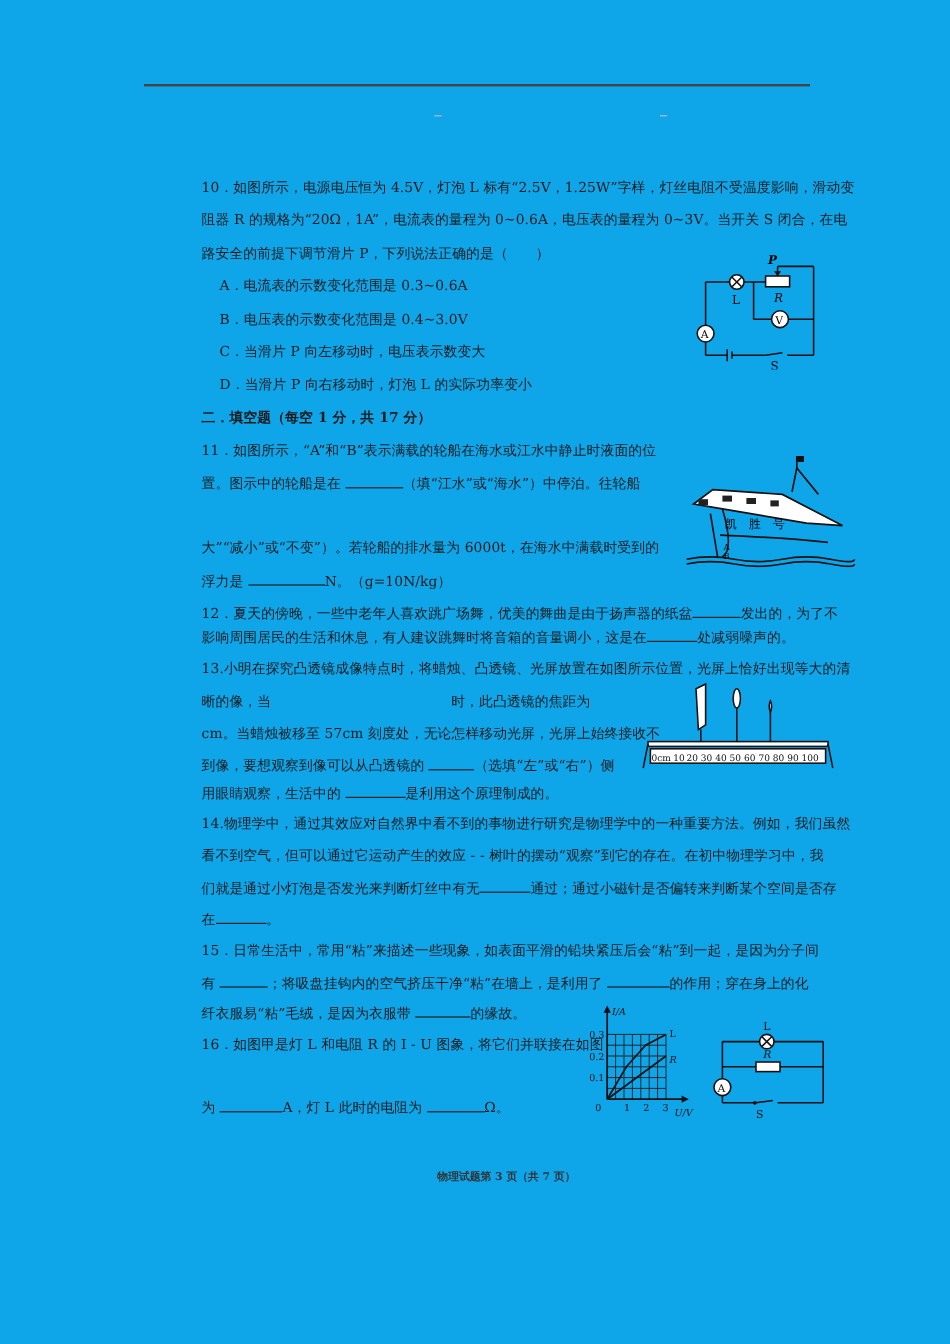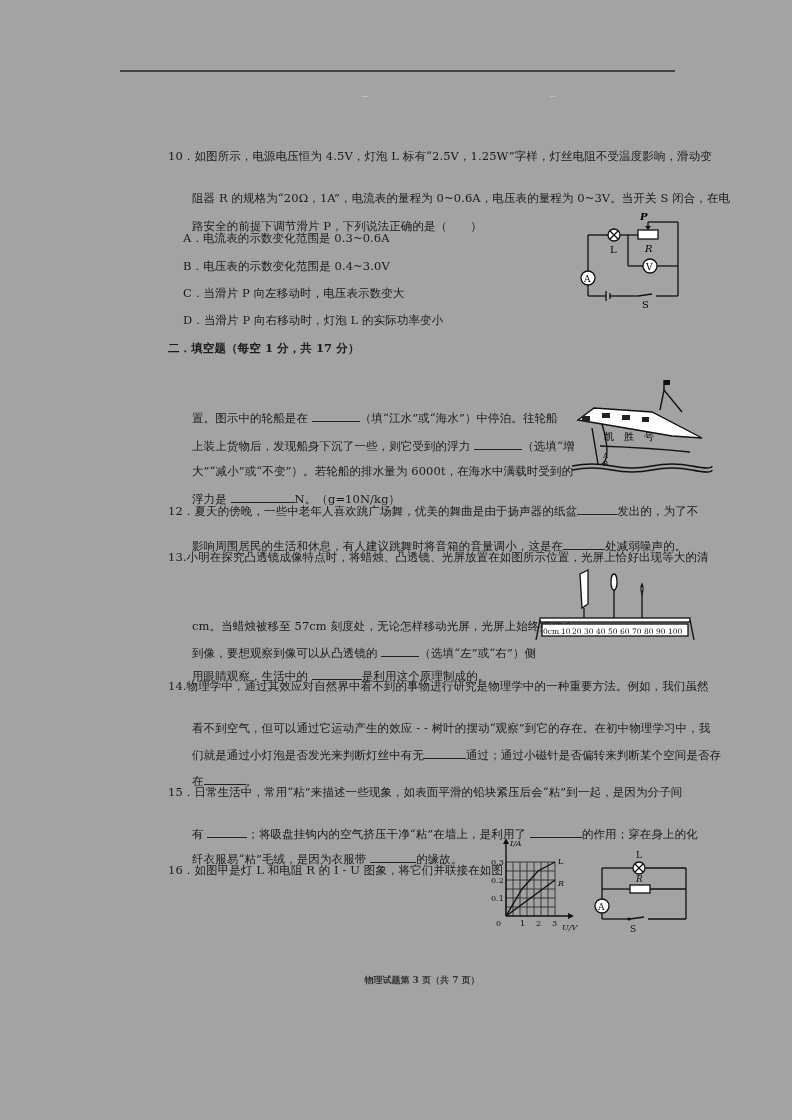--- a/index.html
+++ b/index.html
@@ -1,22 +1,22 @@
 <!DOCTYPE html>
 <html><head>
 <meta charset="utf-8">
 <style>
   html, body { margin: 0; padding: 0; }
   body { width: 792px; height: 1120px; background: #ffffff; position: relative; overflow: hidden;
          font-family: "DejaVu Serif", "Liberation Serif", serif; color: #1a1a1a; }
-  .page { position: absolute; left: 0; top: 0; width: 792px; height: 1120px; background: #a3a3a3; }
+  .page { position: absolute; left: 0; top: 0; width: 792px; height: 1120px; background: #0ea5e9; }
   .rule { position: absolute; left: 120px; top: 70px; width: 555px; height: 2px; background: #444; }
   .speck { position: absolute; top: 96px; width: 6px; height: 1px; background: #bbb; }
   .line { position: absolute; left: 168px; font-size: 11.5px; line-height: 16px; white-space: nowrap; letter-spacing: 0.1px; }
-  .line.ind { left: 192px; margin-top: 15px; }
+  .line.ind { left: 168px; }
   .line.opt { left: 183px; }
   .blank { display: inline-block; border-bottom: 1px solid #222; height: 12px; vertical-align: baseline; }
   .section { font-weight: bold; }
   .fig { position: absolute; }
   .footer { position: absolute; left: 0; width: 788px; top: 974px; text-align: center; font-size: 9px; font-weight: bold; color: #333; padding-left: 28px; }
   svg text { font-family: "DejaVu Serif", "Liberation Serif", serif; }
 </style>
 </head>
 <body>
 
@@ -62,22 +62,22 @@
     <text x="70" y="12" font-size="10" font-style="italic" font-weight="bold">P</text>
     <text x="40" y="45" font-size="10">L</text>
     <text x="75" y="44" font-size="10" font-style="italic">R</text>
     <text x="76" y="62" font-size="9">V</text>
     <text x="14" y="74" font-size="9">A</text>
     <text x="72" y="100" font-size="10">S</text>
   </svg>
 
   <div class="line section" style="left:168px;top:340px">二．填空题（每空 1 分，共 17 分）</div>
 
+  <div class="line" style="top:367px">11．如图所示，“A”和“B”表示满载的轮船在海水或江水中静止时液面的位</div>
   <div class="line ind" style="top:394px"><span>置。图示中的轮船是在 </span><span class="blank" style="width:48px"></span><span>（填“江水”或“海水”）中停泊。往轮船</span></div>
-  <div class="line ind" style="top:422px"><span>上装上货物后，发现船身下沉了一些，则它受到的浮力 </span><span class="blank" style="width:48px"></span><span>（选填“增</span></div>
   <div class="line ind" style="top:448px">大”“减小”或“不变”）。若轮船的排水量为 6000t，在海水中满载时受到的</div>
   <div class="line ind" style="top:475px"><span>浮力是 </span><span class="blank" style="width:64px"></span><span>N。（g=10N/kg）</span></div>
 
   <svg class="fig" style="left:572px;top:378px" width="150" height="95">
     <g stroke="#111" stroke-width="1.4" fill="none">
       <path d="M6 42 L22 30 L80 34 L130 60 L100 58 L30 46 Z" fill="#fff"></path>
       <path d="M20 50 L26 86"></path>
       <path d="M30 46 Q40 80 30 86"></path>
       <path d="M28 68 Q80 70 118 74"></path>
       <path d="M88 32 L92 12 L110 34"></path>
@@ -92,20 +92,21 @@
     <rect x="70" y="39" width="7" height="5" fill="#222"></rect>
     <text x="32" y="62" font-size="10">凯　胜　号</text>
     <text x="31" y="80" font-size="7">A</text>
     <text x="31" y="88" font-size="7">B</text>
   </svg>
 
   <div class="line" style="top:502px"><span>12．夏天的傍晚，一些中老年人喜欢跳广场舞，优美的舞曲是由于扬声器的纸盆</span><span class="blank" style="width:40px"></span><span>发出的，为了不</span></div>
   <div class="line ind" style="top:522px"><span>影响周围居民的生活和休息，有人建议跳舞时将音箱的音量调小，这是在</span><span class="blank" style="width:42px"></span><span>处减弱噪声的。</span></div>
 
   <div class="line" style="top:549px">13.小明在探究凸透镜成像特点时，将蜡烛、凸透镜、光屏放置在如图所示位置，光屏上恰好出现等大的清</div>
+  <div class="line ind" style="top:576px"><span>晰的像，当</span><span style="display:inline-block;width:150px"></span><span>时，此凸透镜的焦距为</span></div>
   <div class="line ind" style="top:603px">cm。当蜡烛被移至 57cm 刻度处，无论怎样移动光屏，光屏上始终接收不</div>
   <div class="line ind" style="top:629px"><span>到像，要想观察到像可以从凸透镜的 </span><span class="blank" style="width:38px"></span><span>（选填“左”或“右”）侧</span></div>
   <div class="line ind" style="top:652px"><span>用眼睛观察，生活中的 </span><span class="blank" style="width:50px"></span><span>是利用这个原理制成的。</span></div>
 
   <svg class="fig" style="left:534px;top:568px" width="162" height="78">
     <g stroke="#111" stroke-width="1.3" fill="none">
       <path d="M46 6 L54 2 L54 36 L48 40 Z" fill="#fff"></path>
       <line x1="50" y1="40" x2="50" y2="52"></line>
       <ellipse cx="80" cy="14" rx="3" ry="8" fill="#fff"></ellipse>
       <line x1="80" y1="22" x2="80" y2="52"></line>
@@ -134,20 +135,21 @@
   <div class="line" style="top:678px">14.物理学中，通过其效应对自然界中看不到的事物进行研究是物理学中的一种重要方法。例如，我们虽然</div>
   <div class="line ind" style="top:705px">看不到空气，但可以通过它运动产生的效应 - - 树叶的摆动“观察”到它的存在。在初中物理学习中，我</div>
   <div class="line ind" style="top:731px"><span>们就是通过小灯泡是否发光来判断灯丝中有无</span><span class="blank" style="width:42px"></span><span>通过；通过小磁针是否偏转来判断某个空间是否存</span></div>
   <div class="line ind" style="top:757px"><span>在</span><span class="blank" style="width:42px"></span><span>。</span></div>
 
   <div class="line" style="top:784px">15．日常生活中，常用“粘”来描述一些现象，如表面平滑的铅块紧压后会“粘”到一起，是因为分子间</div>
   <div class="line ind" style="top:810px"><span>有 </span><span class="blank" style="width:40px"></span><span>；将吸盘挂钩内的空气挤压干净“粘”在墙上，是利用了 </span><span class="blank" style="width:52px"></span><span>的作用；穿在身上的化</span></div>
   <div class="line ind" style="top:835px"><span>纤衣服易“粘”毛绒，是因为衣服带 </span><span class="blank" style="width:46px"></span><span>的缘故。</span></div>
 
   <div class="line" style="top:862px">16．如图甲是灯 L 和电阻 R 的 I - U 图象，将它们并联接在如图</div>
+  <div class="line ind" style="top:914px"><span>为 </span><span class="blank" style="width:52px"></span><span>A，灯 L 此时的电阻为 </span><span class="blank" style="width:48px"></span><span>Ω。</span></div>
 
   <svg class="fig" style="left:486px;top:834px" width="100" height="100">
     <g stroke="#222" stroke-width="0.8">
       <line x1="20" y1="28" x2="20" y2="82"></line>
         <line x1="27" y1="28" x2="27" y2="82"></line>
       <line x1="34" y1="28" x2="34" y2="82"></line>
         <line x1="41" y1="28" x2="41" y2="82"></line>
       <line x1="48" y1="28" x2="48" y2="82"></line>
         <line x1="55" y1="28" x2="55" y2="82"></line>
       <line x1="62" y1="28" x2="62" y2="82"></line>

